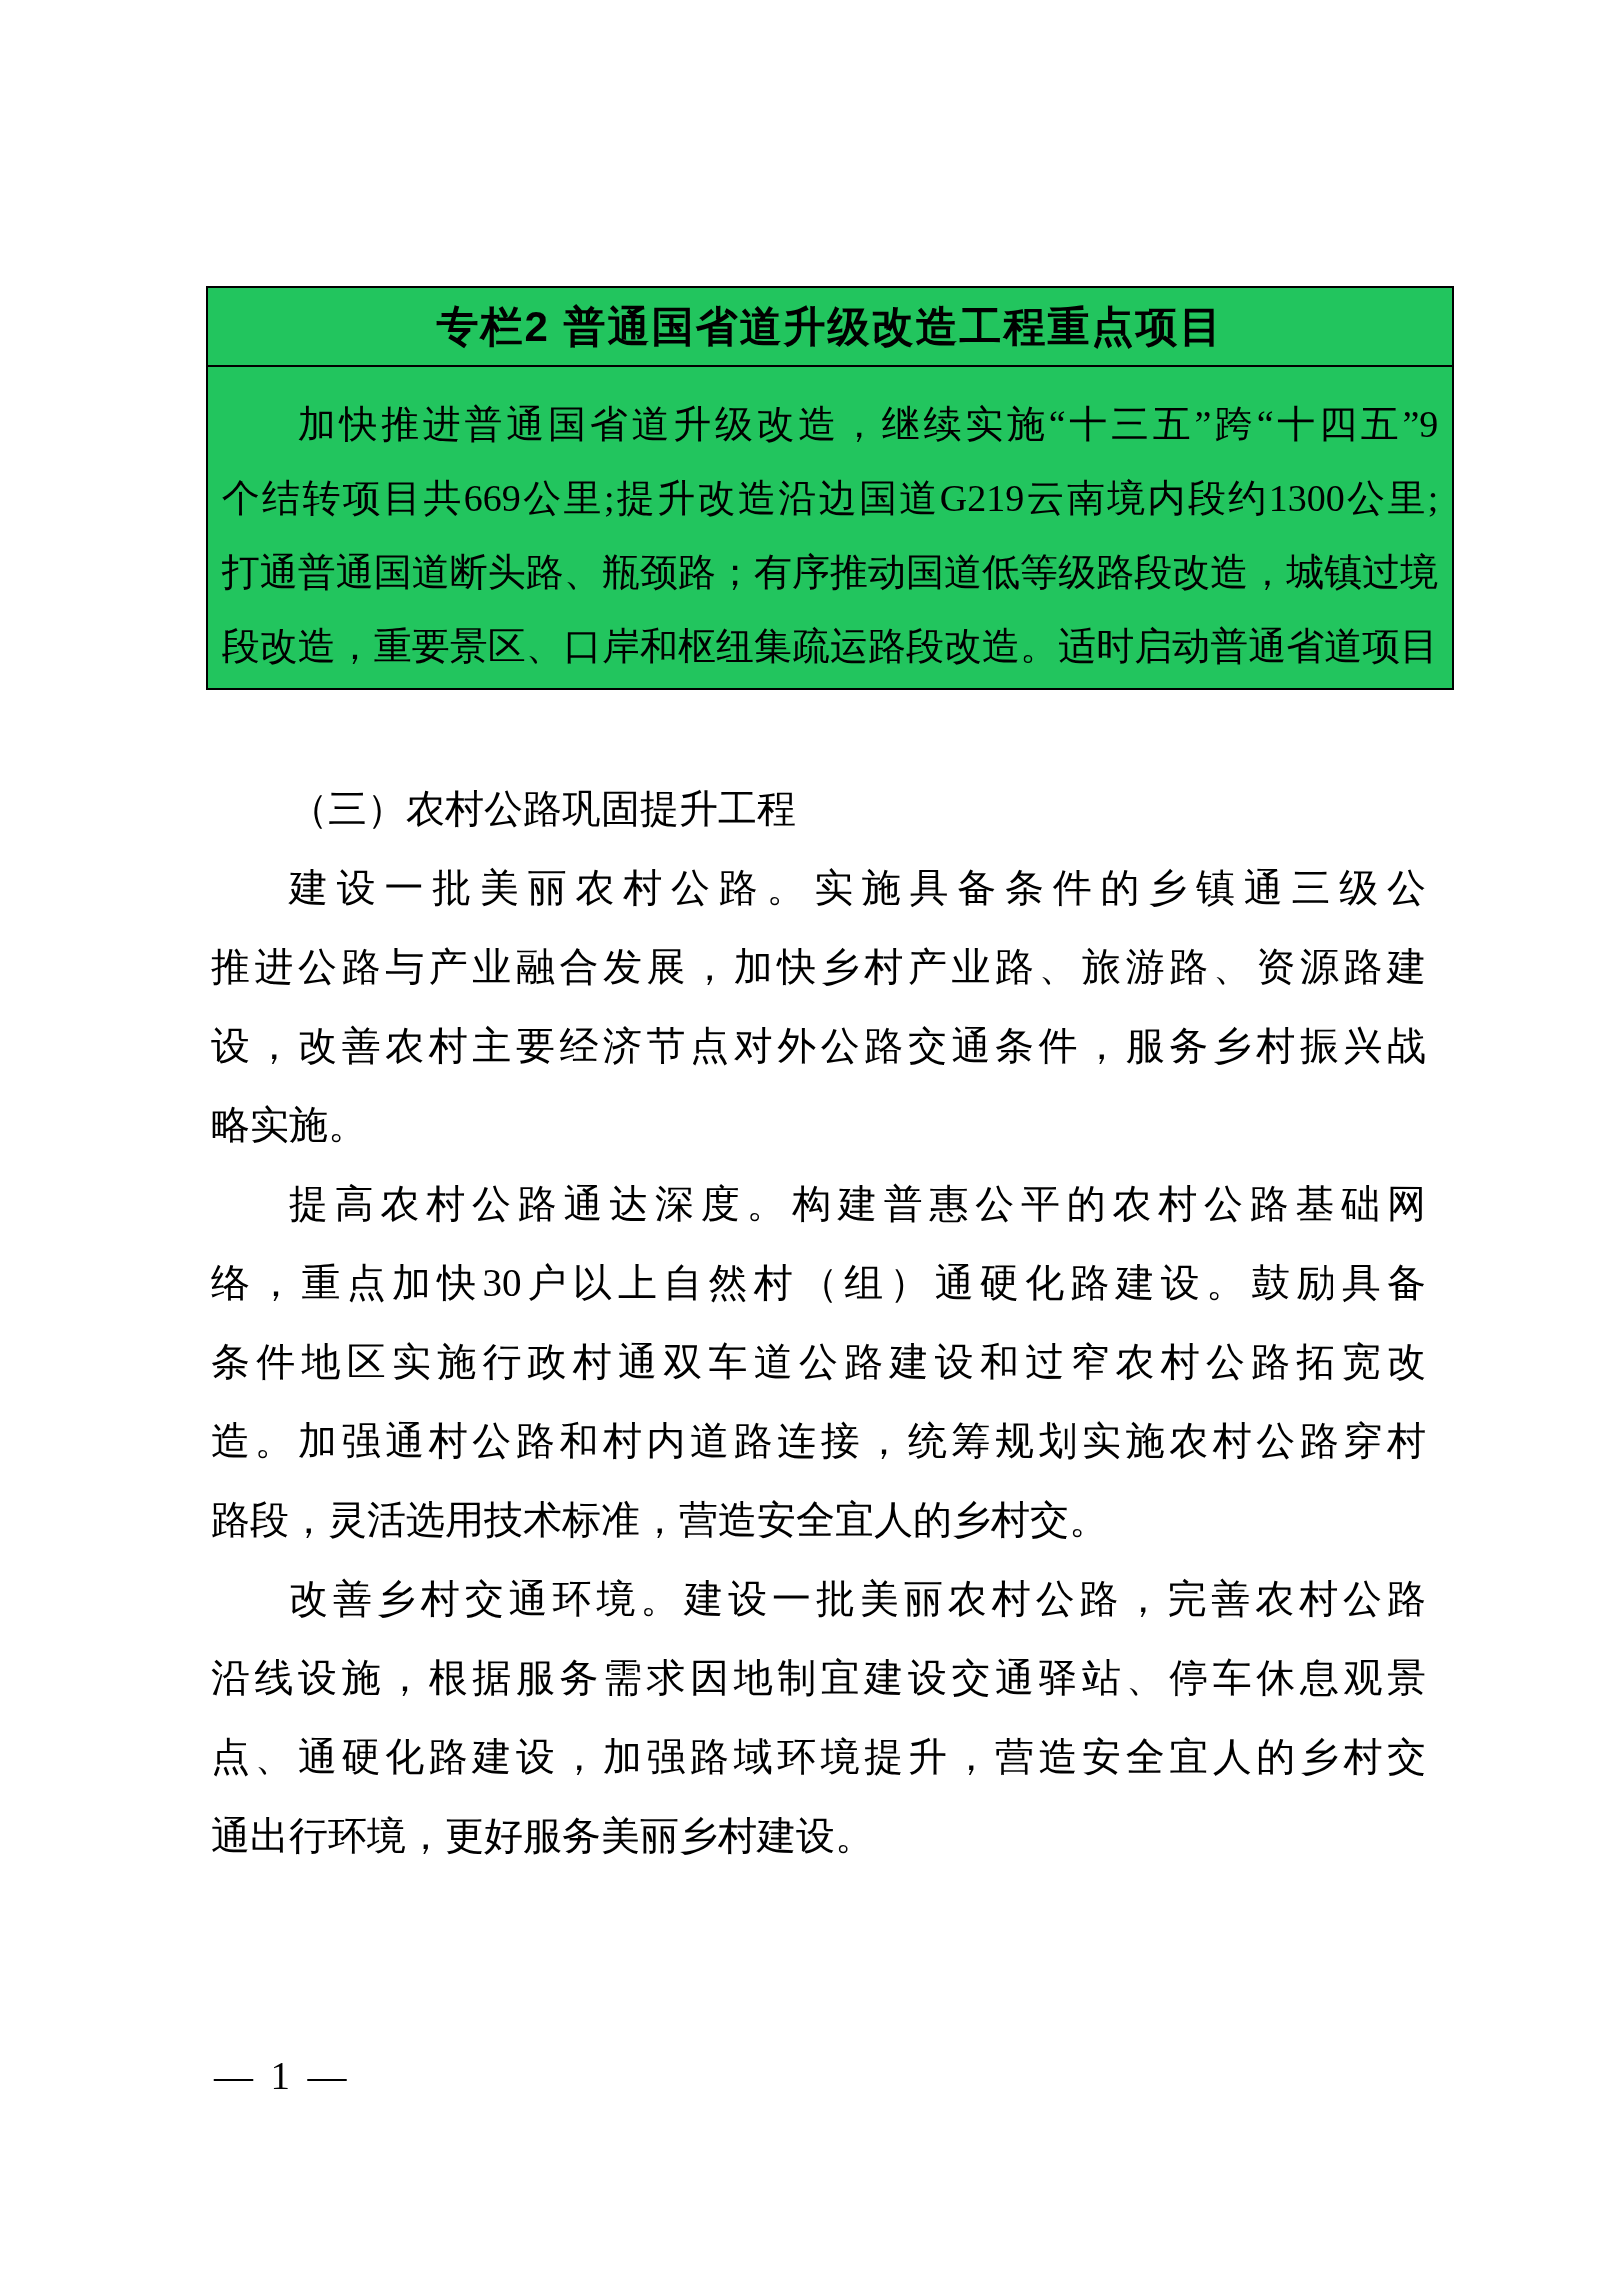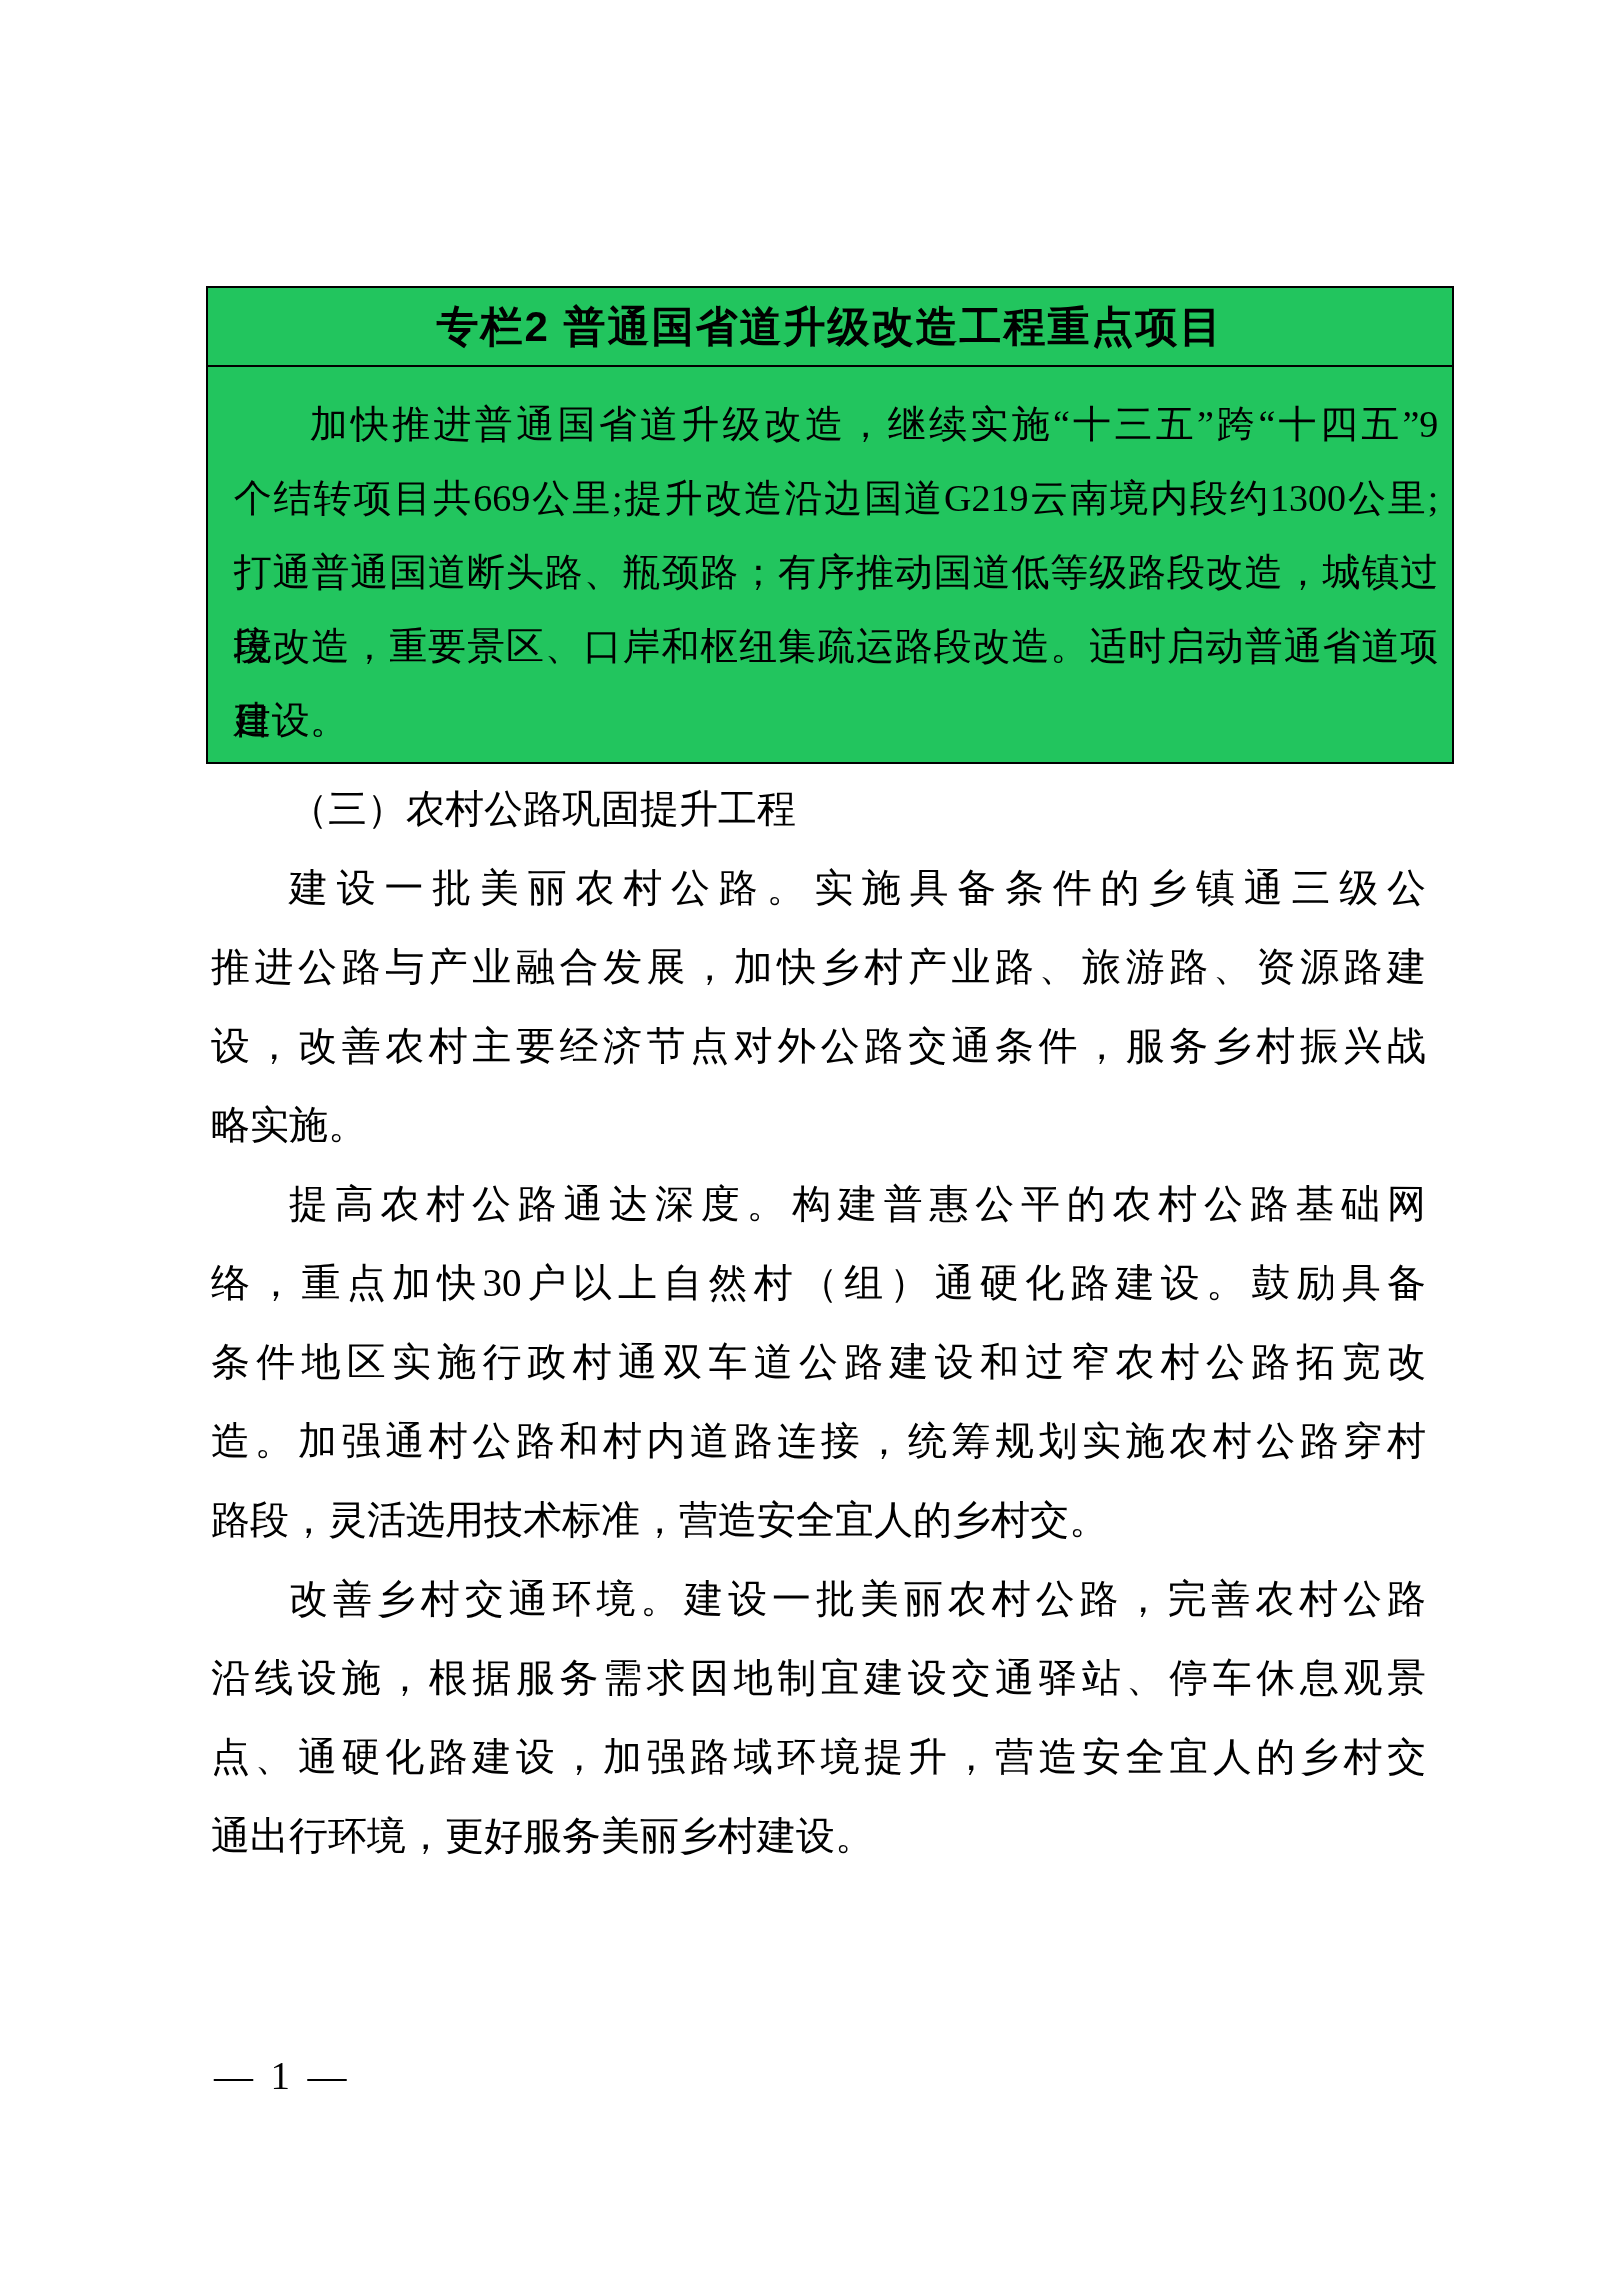--- a/index.html
+++ b/index.html
@@ -30,21 +30,21 @@
     align-items: center;
     justify-content: center;
   }
   .panel-title {
     font-family: "Liberation Sans", "DejaVu Sans", sans-serif;
     font-weight: 700;
     font-size: 42px;
     letter-spacing: 2px;
     white-space: nowrap;
   }
-  .panel-body { padding: 19.6px 13.7px 5.9px 13.7px; margin-left: 12px; }
+  .panel-body { padding: 19.6px 13.7px 5.9px 13.7px; }
   .bline {
     font-size: 38px;
     height: 74px;
     line-height: 74px;
   }
 
   
   .main-text {
     position: absolute;
     left: 211px;
@@ -79,21 +79,20 @@
 
   <section class="panel">
     <div class="panel-header">
       <span class="panel-title">专栏2 普通国省道升级改造工程重点项目</span>
     </div>
     <div class="panel-body">
       <div class="bline fill indent">加快推进普通国省道升级改造，继续实施“十三五”跨“十四五”9</div>
       <div class="bline fill">个结转项目共669公里;提升改造沿边国道G219云南境内段约1300公里;</div>
       <div class="bline fill">打通普通国道断头路、瓶颈路；有序推动国道低等级路段改造，城镇过境</div>
       <div class="bline fill">段改造，重要景区、口岸和枢纽集疏运路段改造。适时启动普通省道项目</div>
-      <div class="bline">建设。</div>
     </div>
   </section>
 
   <section class="main-text">
     <div class="tline heading indent">（三）农村公路巩固提升工程</div>
 
     <div class="tline fill indent">建设一批美丽农村公路。实施具备条件的乡镇通三级公</div>
     <div class="tline fill">推进公路与产业融合发展，加快乡村产业路、旅游路、资源路建</div>
     <div class="tline fill">设，改善农村主要经济节点对外公路交通条件，服务乡村振兴战</div>
     <div class="tline">略实施。</div>

